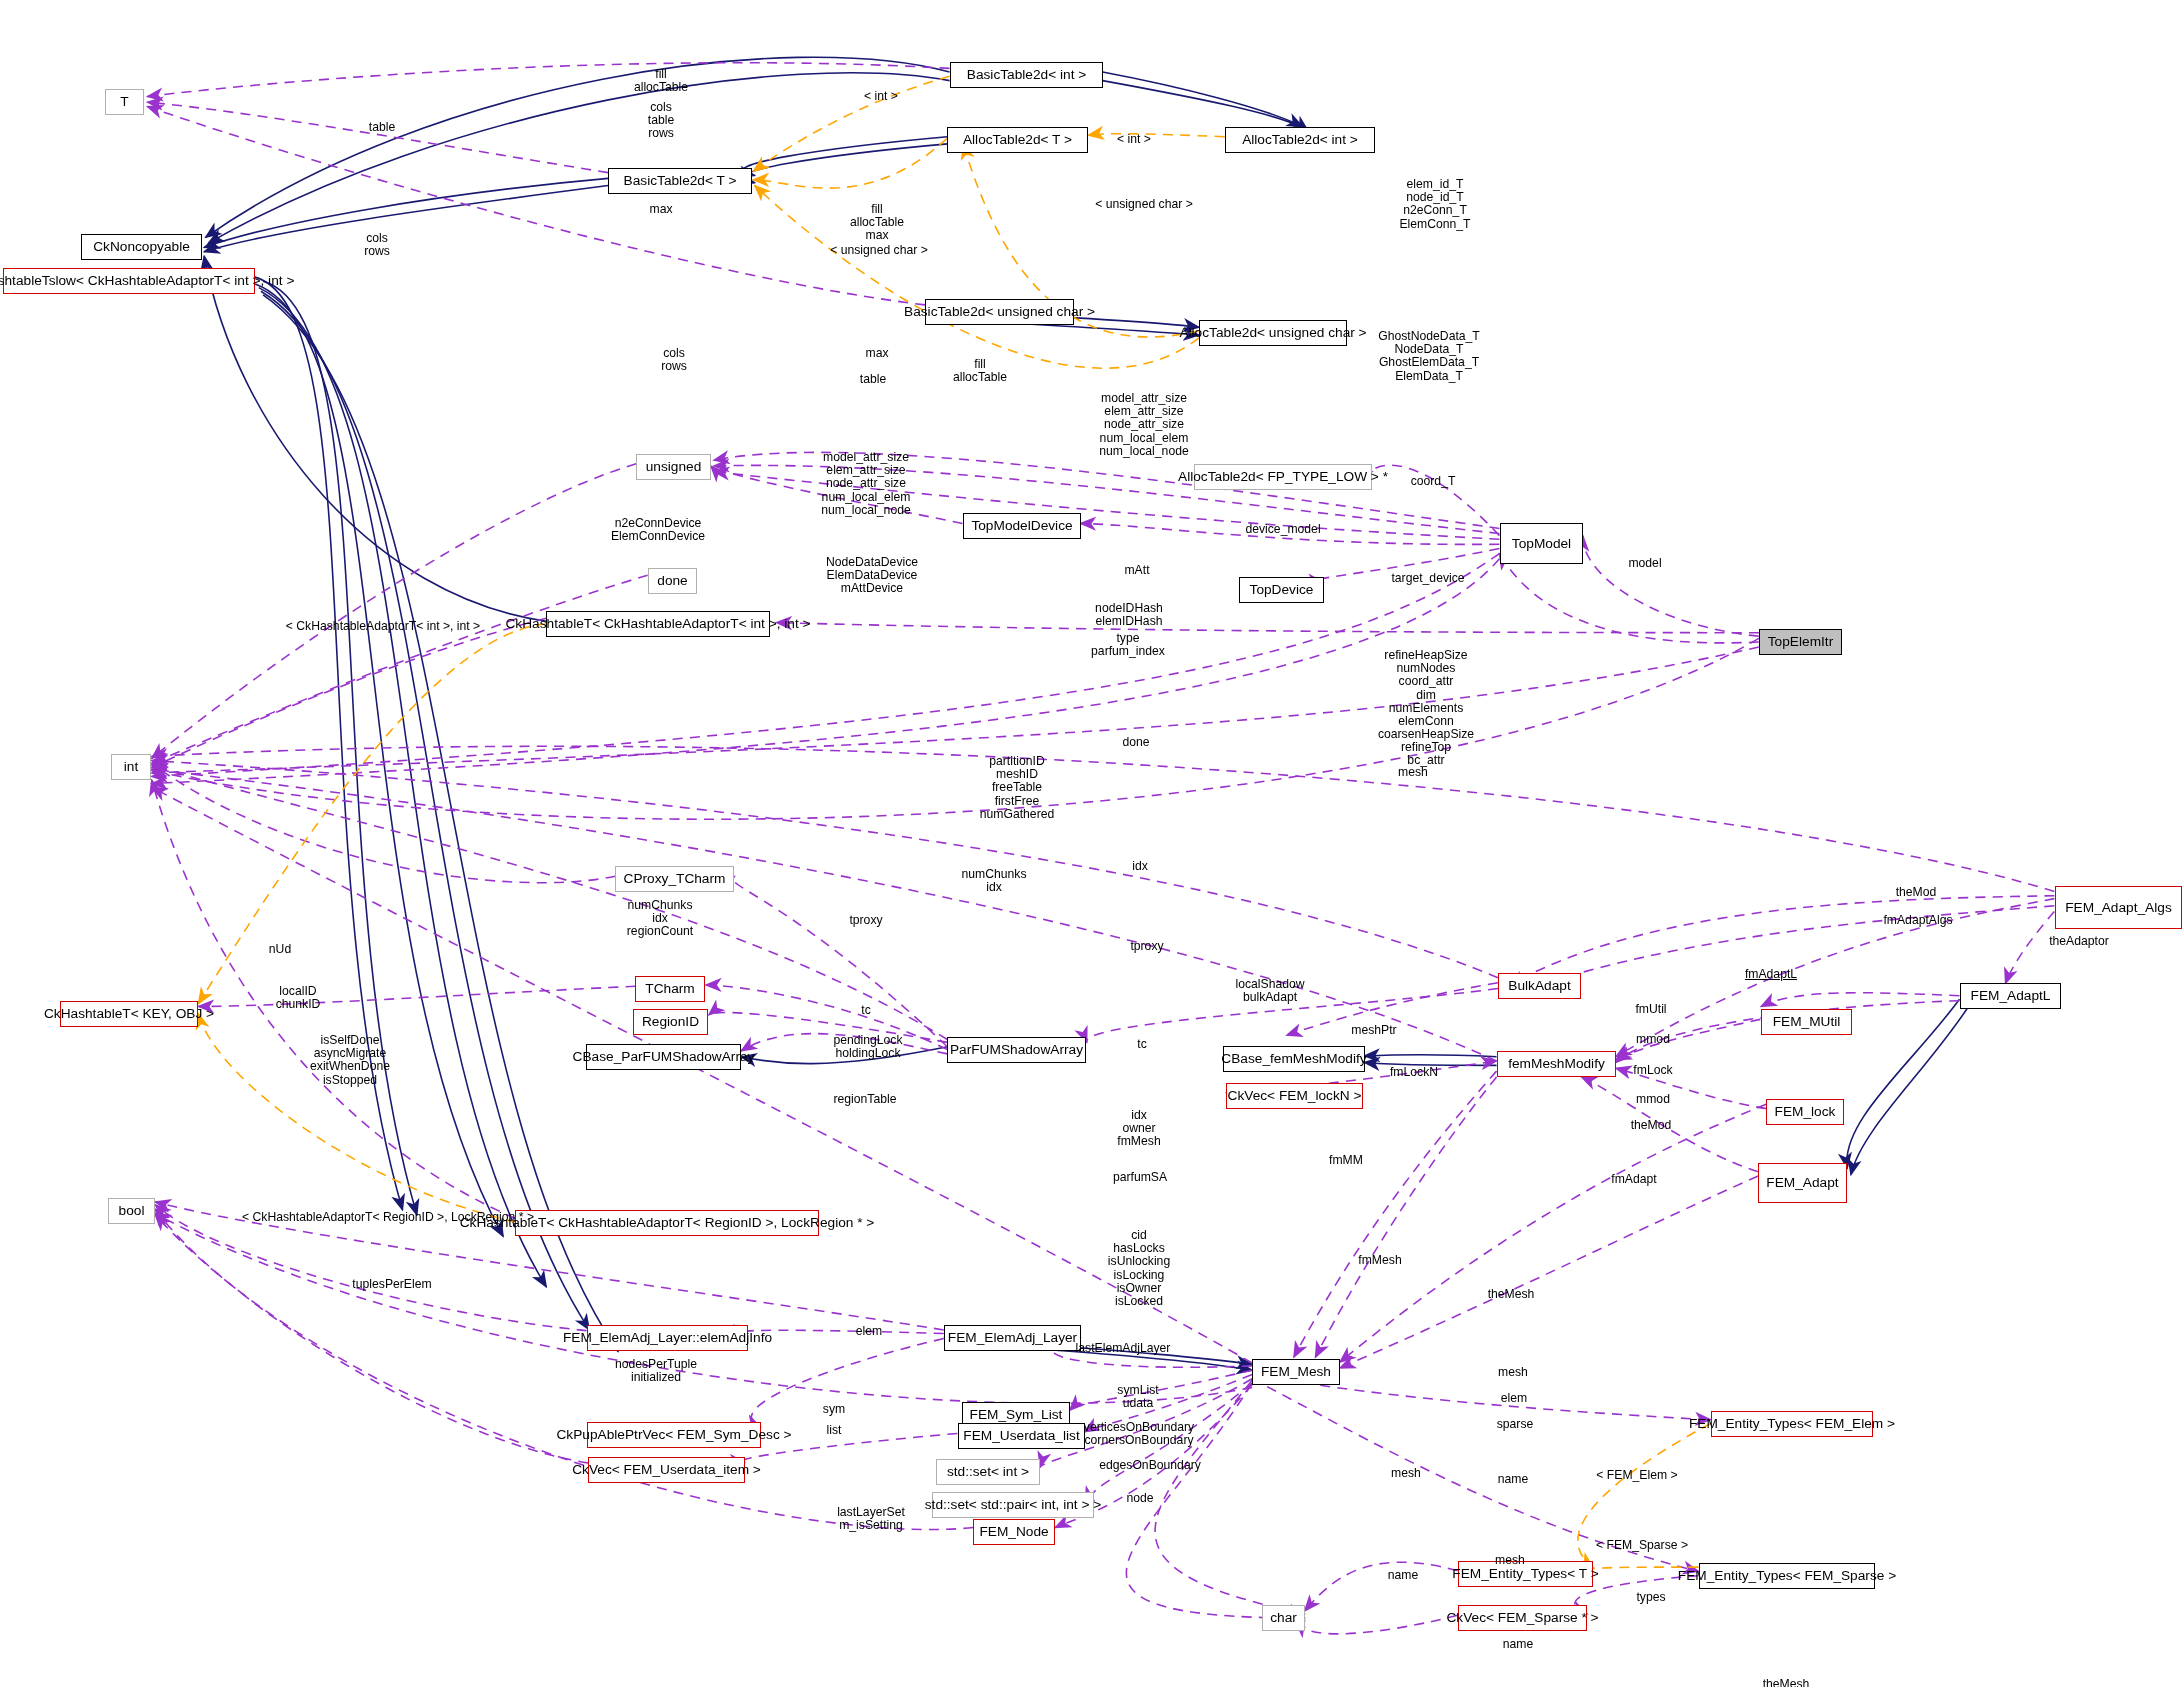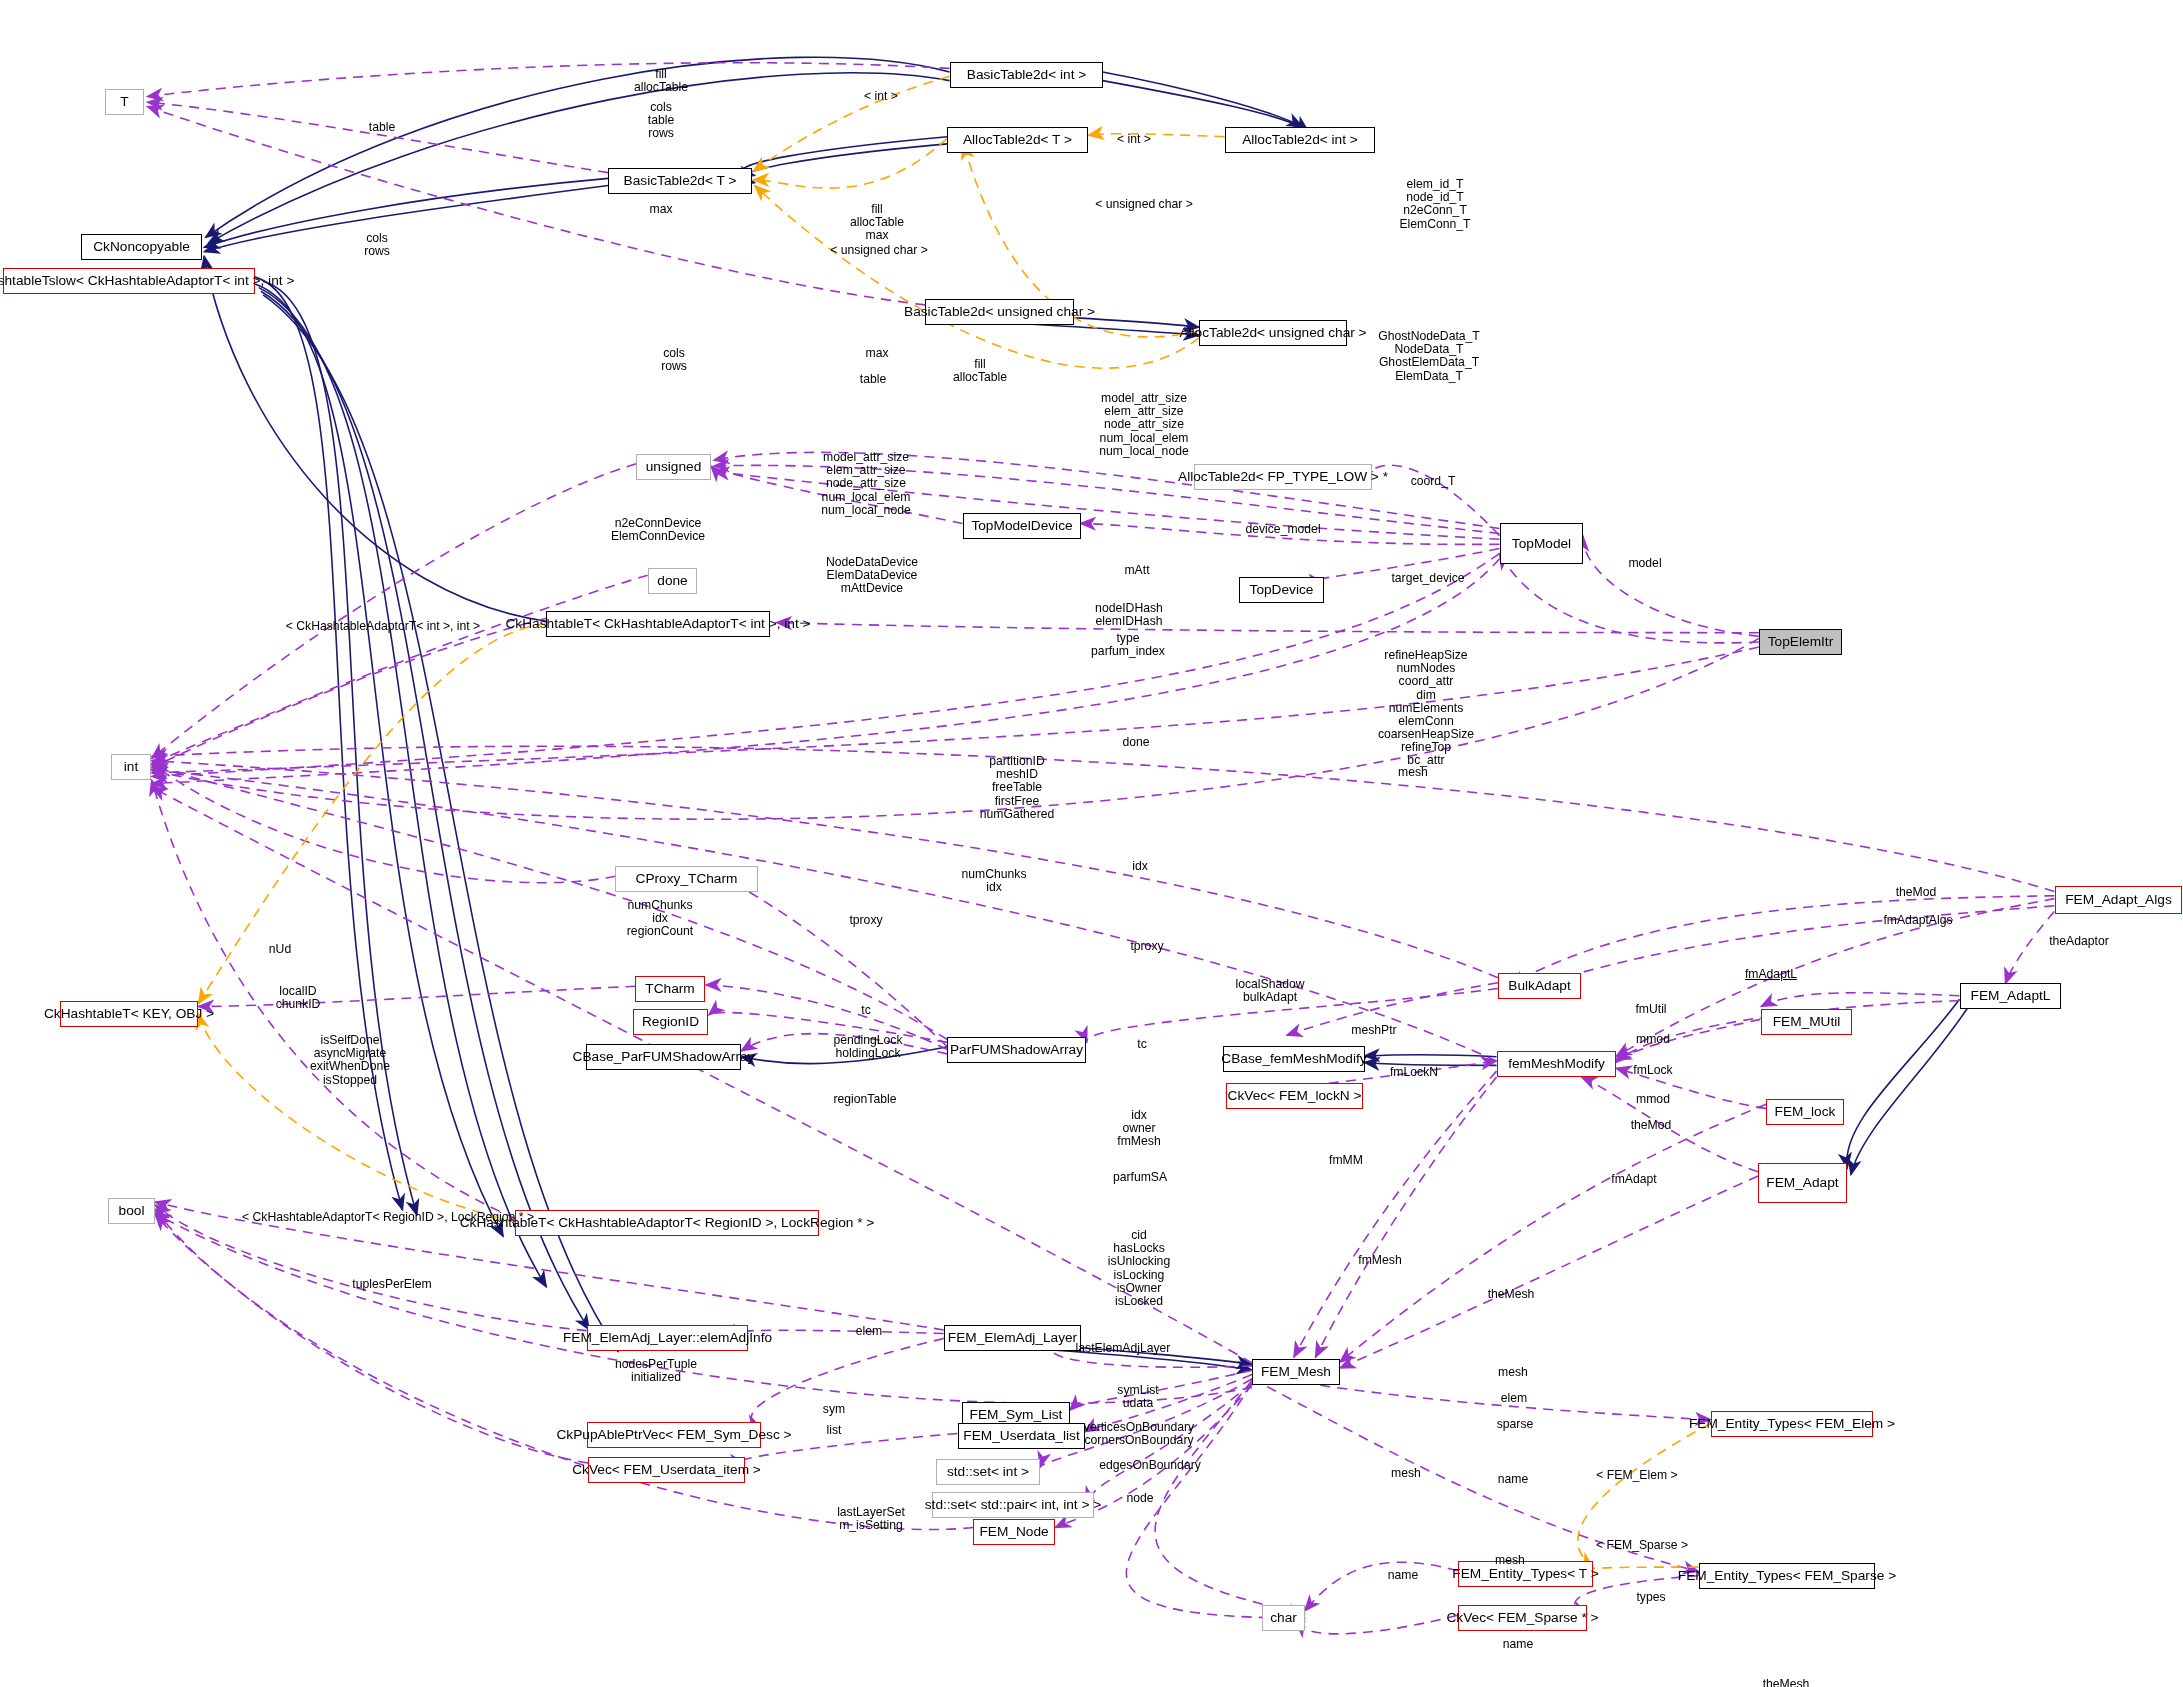--- a/index.html
+++ b/index.html
@@ -175,22 +175,22 @@
       <div class="node" style="left: 925px; top: 299px; width: 149px; height: 26px;">BasicTable2d&lt; unsigned char &gt;</div>
       <div class="node" style="left: 1199px; top: 320px; width: 148px; height: 26px;">AllocTable2d&lt; unsigned char &gt;</div>
       <div class="node grey" style="left: 636px; top: 454px; width: 75px; height: 26px;">unsigned</div>
       <div class="node grey" style="left: 1194px; top: 464px; width: 178px; height: 26px;">AllocTable2d&lt; FP_TYPE_LOW &gt; *</div>
       <div class="node" style="left: 963px; top: 513px; width: 118px; height: 26px;">TopModelDevice</div>
       <div class="node" style="left: 1500px; top: 523px; width: 83px; height: 41px;">TopModel</div>
       <div class="node grey" style="left: 648px; top: 568px; width: 49px; height: 26px;">done</div>
       <div class="node" style="left: 1239px; top: 577px; width: 85px; height: 26px;">TopDevice</div>
       <div class="node" style="left: 546px; top: 611px; width: 224px; height: 26px;">CkHashtableT&lt; CkHashtableAdaptorT&lt; int &gt;, int &gt;</div>
       <div class="node focus" style="left: 1759px; top: 629px; width: 83px; height: 26px;">TopElemItr</div>
-      <div class="node grey" style="left: 615px; top: 866px; width: 143px; height: 26px;">CProxy_TCharm</div>
-      <div class="node red" style="left: 2055px; top: 886px; width: 127px; height: 28px;">FEM_Adapt_Algs</div>
+      <div class="node grey" style="left: 615px; top: 866px; width: 119px; height: 26px;">CProxy_TCharm</div>
+      <div class="node red" style="left: 2055px; top: 886px; width: 127px; height: 43px;">FEM_Adapt_Algs</div>
       <div class="node red" style="left: 635px; top: 976px; width: 70px; height: 26px;">TCharm</div>
       <div class="node red" style="left: 1498px; top: 973px; width: 83px; height: 26px;">BulkAdapt</div>
       <div class="node" style="left: 1960px; top: 983px; width: 101px; height: 26px;">FEM_AdaptL</div>
       <div class="node red" style="left: 1761px; top: 1009px; width: 91px; height: 26px;">FEM_MUtil</div>
       <div class="node red" style="left: 633px; top: 1009px; width: 75px; height: 26px;">RegionID</div>
       <div class="node" style="left: 586px; top: 1044px; width: 155px; height: 26px;">CBase_ParFUMShadowArray</div>
       <div class="node" style="left: 947px; top: 1037px; width: 139px; height: 26px;">ParFUMShadowArray</div>
       <div class="node" style="left: 1223px; top: 1046px; width: 142px; height: 26px;">CBase_femMeshModify</div>
       <div class="node red" style="left: 1497px; top: 1051px; width: 119px; height: 26px;">femMeshModify</div>
       <div class="node red" style="left: 1226px; top: 1083px; width: 137px; height: 26px;">CkVec&lt; FEM_lockN &gt;</div>

